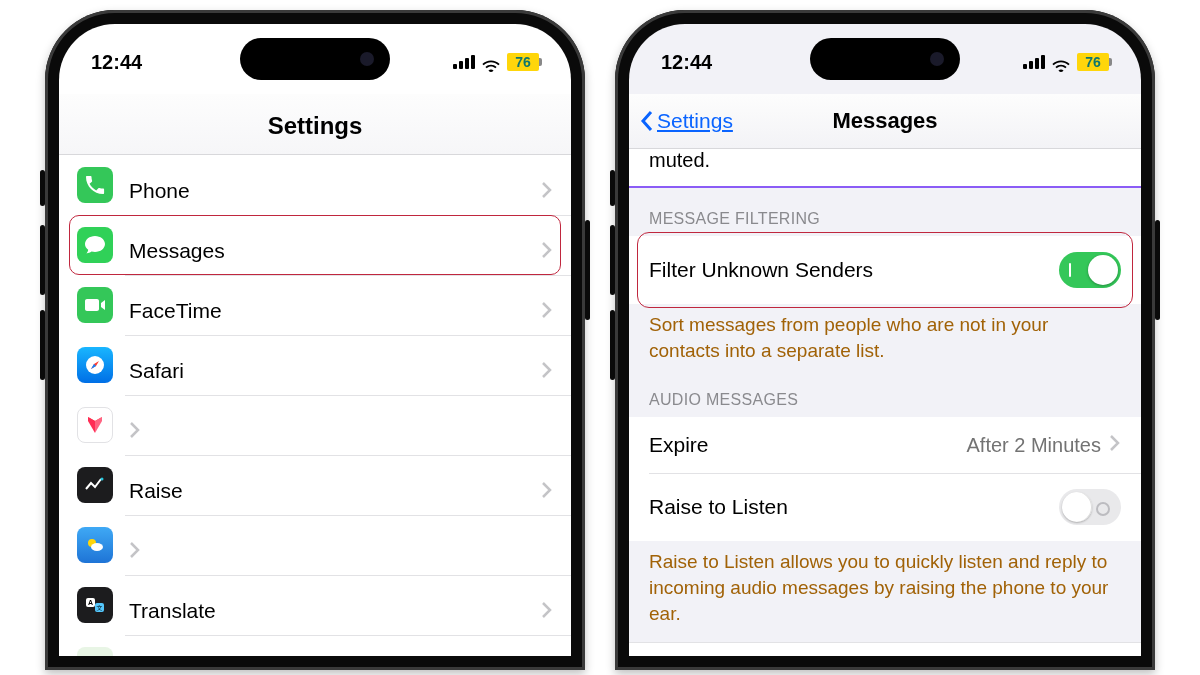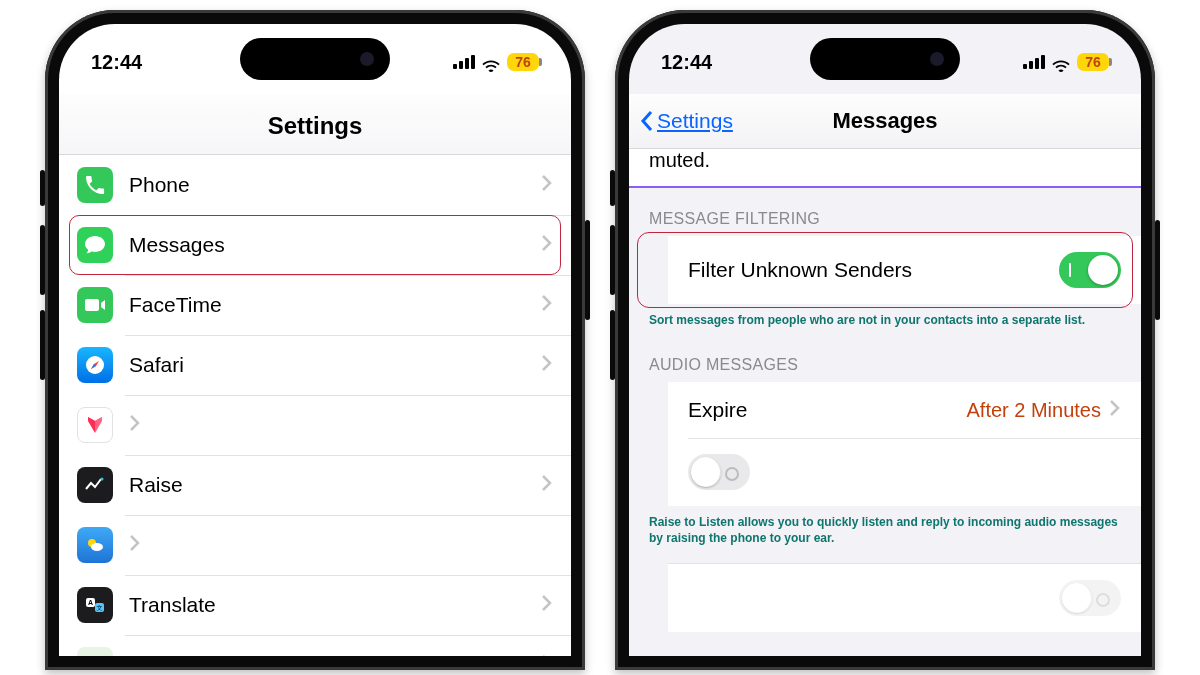--- a/index.html
+++ b/index.html
@@ -71,23 +71,23 @@
     align-items: center;
     padding: 0 32px;
     font-weight: 600;
     font-size: 20px;
     color: #000;
     z-index: 4;
   }
   .status .right { display:flex; align-items:center; gap:6px; }
   .battery {
     display:inline-flex;align-items:center;justify-content:center;
-    background:#ffd60a;color:#c2410c;
+    background:#ffd60a;color:#0f766e;
     font-size:14px;font-weight:700;
-    border-radius:7px;
+    border-radius:2px;
     padding:1px 5px;
     min-width:32px;
     position:relative;
   }
   .battery::after{content:"";position:absolute;right:-3px;top:50%;transform:translateY(-50%);width:3px;height:8px;background:#888;border-radius:0 2px 2px 0;}
   .bars{display:inline-flex;align-items:flex-end;gap:2px;height:14px;}
   .bars span{width:4px;background:#000;border-radius:1px;}
   .bars span:nth-child(1){height:5px}.bars span:nth-child(2){height:8px}.bars span:nth-child(3){height:11px}.bars span:nth-child(4){height:14px}
   .wifi{width:20px;height:14px;position:relative;}
   .wifi svg{width:20px;height:16px;}
@@ -99,21 +99,21 @@
     background:linear-gradient(#fdfdfd,#f6f6f8);
     border-bottom:1px solid #d8d8db;
     text-align:center;
     padding:18px 0 14px;
   }
   .hdr-simple h1{font-size:24px;font-weight:700;}
 
   
   .list{background:#fff;}
   .row{
-    display:flex;align-items:center;gap:16px;
+    display:flex;align-items:flex-end;gap:16px;
     padding:12px 18px 12px 18px;
     position:relative;
   }
   .row + .row::before{
     content:"";position:absolute;left:66px;right:0;top:0;border-top:1px solid #e2e2e5;
   }
   .row .icon{
     width:36px;height:36px;border-radius:8px;display:flex;align-items:center;justify-content:center;color:#fff;flex-shrink:0;
   }
   .row .label{flex:1;font-size:21px;color:#000;}
@@ -145,33 +145,31 @@
   .hdr-nav .back span{text-decoration:underline;}
   .hdr-nav .back svg{width:16px;height:22px;}
   .hdr-nav h1{font-size:22px;font-weight:700;}
 
   .grouped{background:#f2f2f7;}
   .group-hdr{
     font-size:16px;color:#8a8a8e;letter-spacing:.3px;
     padding:22px 20px 8px;text-transform:uppercase;
   }
   .group-footer{
-    font-size:12px;color:#0f766e;line-height:1.35;
+    font-size:19px;color:#a16207;line-height:1.35;
     padding:8px 20px 6px;
-    font-weight:bold;
   }
   .cell{
     background:#fff;padding:16px 20px;
     display:flex;align-items:center;justify-content:space-between;gap:12px;
     position:relative;
-    margin-left:39px;
   }
   .cell + .cell::before{content:"";position:absolute;left:20px;right:0;top:0;border-top:1px solid #e2e2e5;}
   .cell .clabel{font-size:21px;color:#000;}
-  .cell .cvalue{font-size:20px;color:#c2410c;display:flex;align-items:center;gap:8px;}
+  .cell .cvalue{font-size:20px;color:#737373;display:flex;align-items:center;gap:8px;}
 
   .toggle{width:62px;height:36px;border-radius:20px;position:relative;flex-shrink:0;}
   .toggle .knob{position:absolute;top:3px;width:30px;height:30px;border-radius:50%;background:#fff;box-shadow:0 1px 3px rgba(0,0,0,.3);}
   .toggle.on{background:#34c759}.toggle.on .knob{right:3px}
   .toggle.on::before{content:"";position:absolute;left:10px;top:11px;width:2px;height:14px;background:#fff;border-radius:1px;}
   .toggle.off{background:#e9e9eb}.toggle.off .knob{left:3px;box-shadow:0 1px 2px rgba(0,0,0,.25), inset -1px 0 0 #ddd;}
   .toggle.off::after{content:"";position:absolute;right:11px;top:13px;width:10px;height:10px;border:2px solid #bcbcc0;border-radius:50%;}
 
   .muted-top{background:#fff;border-bottom:2px solid #8b5cf6;padding:0 20px 14px;color:#000;font-size:20px;}
 
@@ -394,20 +392,21 @@
           <div class="cell">
             <div class="clabel">Expire</div>
             <div class="cvalue">
               <span>After 2 Minutes</span>
               <span class="chev"><svg viewBox="0 0 12 18" fill="none" stroke="currentColor" stroke-width="2.5">
                     <path d="M2 2l7 7-7 7"></path>
                   </svg></span>
             </div>
           </div>
           <div class="cell">
+            <div class="clabel">Raise to Listen</div>
             <div class="toggle off">
                 <div class="knob"></div>
               </div>
           </div>
           <div class="group-footer">Raise to Listen allows you to quickly listen and reply to incoming audio messages by raising the phone to your ear.</div>
 
           <div style="height:10px"></div>
           <div class="cell" style="border-top:1px solid #e2e2e5">
             <div class="clabel">&nbsp;</div>
             <div class="toggle off" style="opacity:.5">

